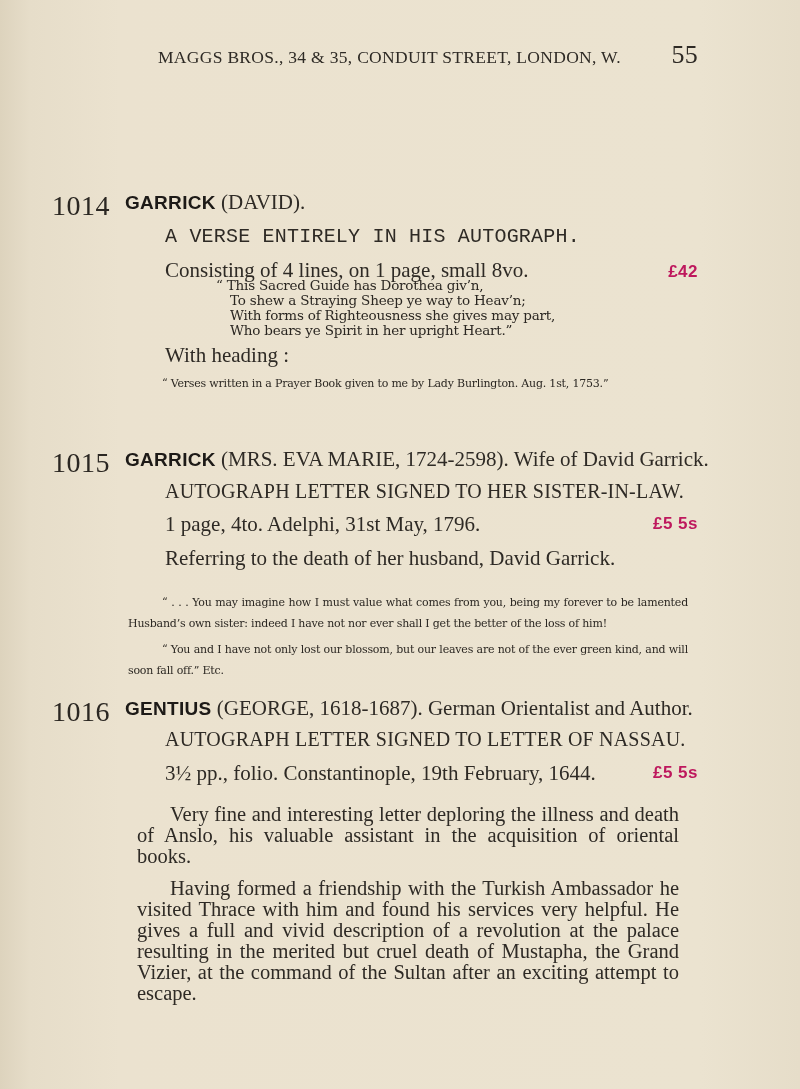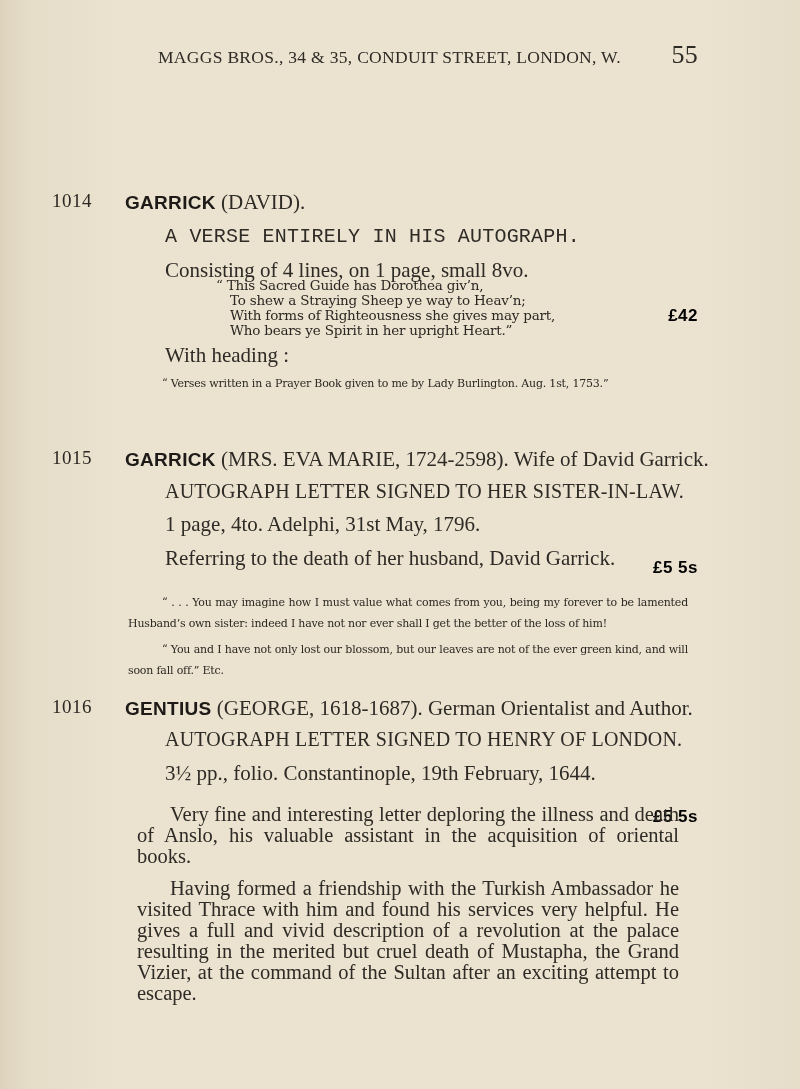--- a/index.html
+++ b/index.html
@@ -11,30 +11,30 @@
       font-family: "Liberation Serif", "DejaVu Serif", serif;
       position: relative;
     }
     .header {
       position: absolute; top: 40px; left: 158px; width: 540px;
       font-size: 17.5px; letter-spacing: 0.3px; color: #2e2a25;
       display: flex; justify-content: space-between; align-items: baseline; text-align: center;
     }
     .header .pg { font-size: 26px; }
     .entry { position: absolute; left: 0; width: 800px; }
-    .lot { position: absolute; left: 52px; font-size: 19px; letter-spacing: 0.5px; }
+    .lot { position: absolute; left: 52px; font-size: 28px; letter-spacing: 0.5px; }
     .line {
       position: absolute; font-size: 21px; white-space: nowrap; color: #2e2a25;
     }
     .name { font-family: "Liberation Sans", "DejaVu Sans", sans-serif; font-weight: bold; font-size: 19px; letter-spacing: 0.3px; color: #1d1a17; }
     .caps { font-size: 20px; letter-spacing: 0.2px; }
     .price {
       position: absolute; right: 102px;
       font-family: "Liberation Sans", "DejaVu Sans", sans-serif; font-weight: bold;
-      font-size: 17px; color: #000000; letter-spacing: 0.5px; margin-top: 44px;
+      font-size: 17px; color: #be185d; letter-spacing: 0.5px;
     }
     .quote {
       position: absolute; font-family: "DejaVu Serif", "Liberation Serif", serif;
       font-size: 13.5px; line-height: 15px; color: #2b2722; letter-spacing: -0.2px;
     }
     .para {
       position: absolute; left: 128px; width: 560px;
       font-size: 20.5px; line-height: 21px; text-align: justify; color: #2e2a25;
     }
     .para p { margin: 9px; text-indent: 33px; }
@@ -89,20 +89,20 @@
     <p>“ You and I have not only lost our blossom, but our leaves are not of the ever green kind, and will soon fall off.”  Etc.</p>
   </div>
 </div>
 
 <div class="entry">
   <span class="lot" style="top:696px;">1016</span>
   <div class="line" style="top:696px; left:125px;">
     <span class="name">GENTIUS</span>
     <span>(GEORGE, 1618-1687).  German Orientalist and Author.</span>
   </div>
-  <div class="line caps" style="top:728px; left:165px;">AUTOGRAPH LETTER SIGNED TO HENRY OF LONDON.</div>
+  <div class="line caps" style="top:728px; left:165px;">AUTOGRAPH LETTER SIGNED TO LETTER OF NASSAU.</div>
   <div class="line" style="top:761px; left:165px;">3½ pp., folio.  Constantinople, 19th February, 1644.</div>
   <span class="price" style="top:763px;">£5  5s</span>
   <div class="para" style="top:795px;">
     <p style="margin-bottom:11px;">Very fine and interesting letter deploring the illness and death of Anslo, his valuable assistant in the acquisition of oriental books.</p>
     <p>Having formed a friendship with the Turkish Ambassador he visited Thrace with him and found his services very helpful.  He gives a full and vivid description of a revolution at the palace resulting in the merited but cruel death of Mustapha, the Grand Vizier, at the command of the Sultan after an exciting attempt to escape.</p>
   </div>
 </div>
 
 </body></html>

